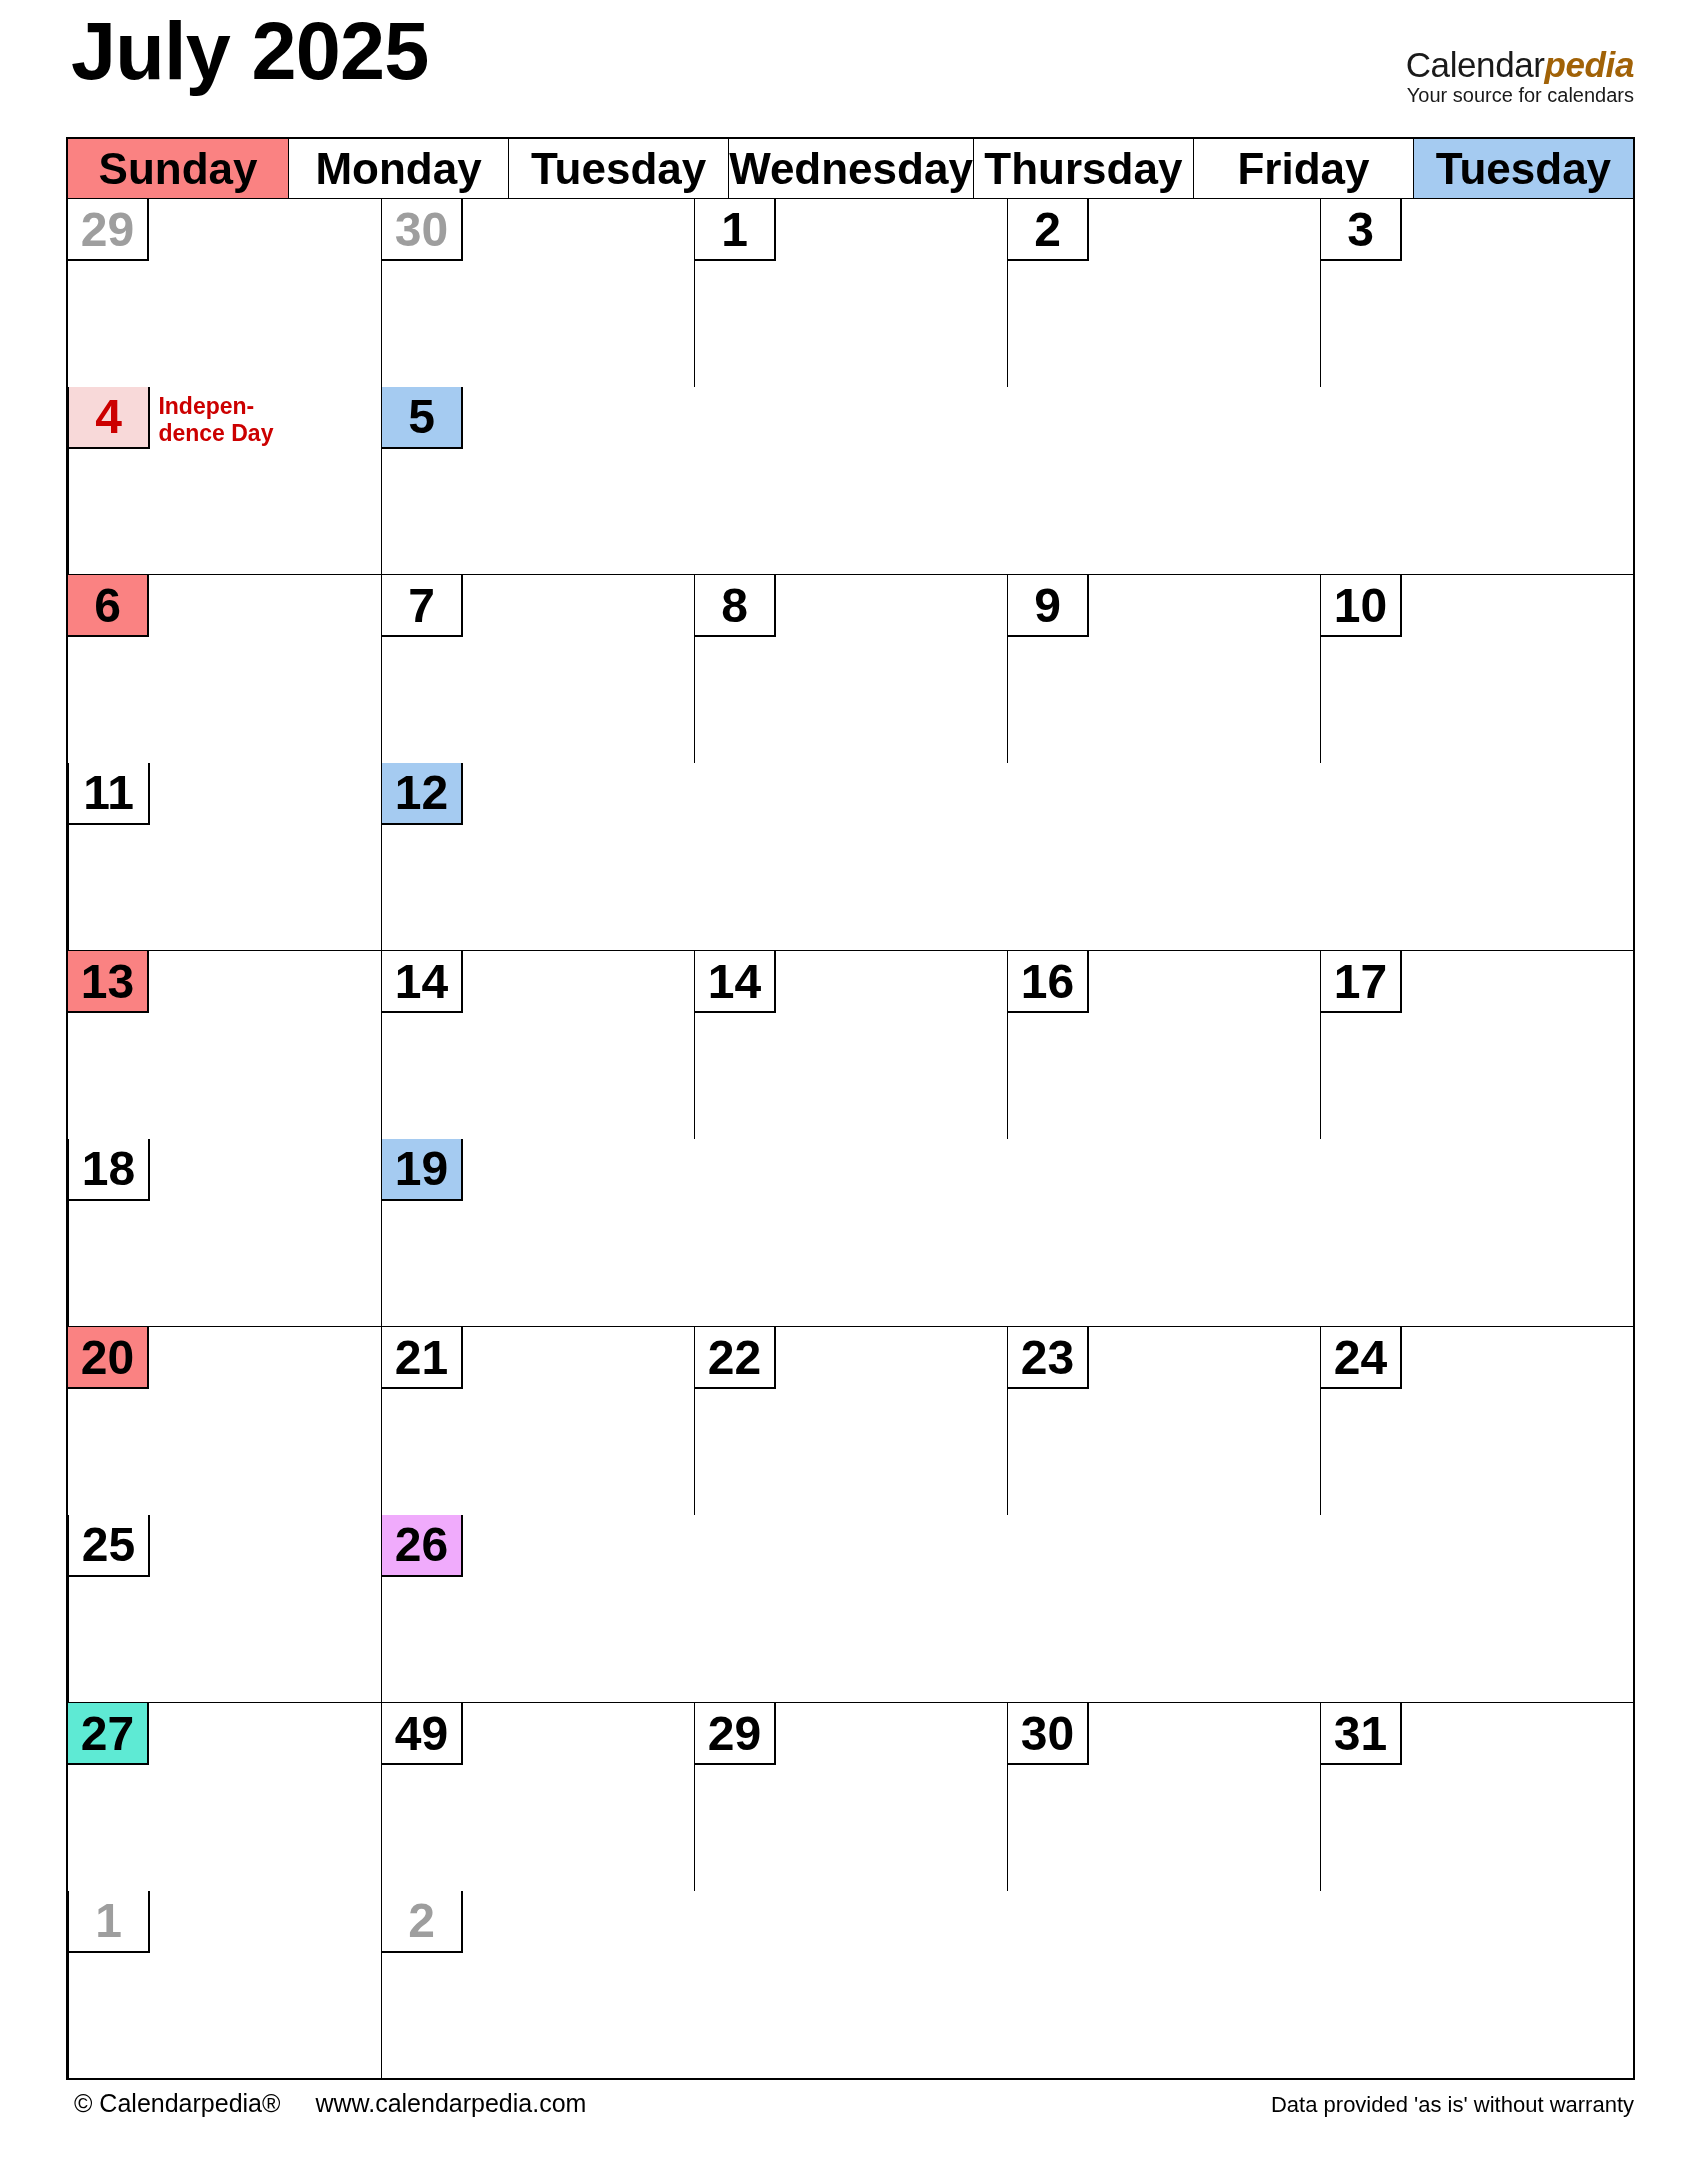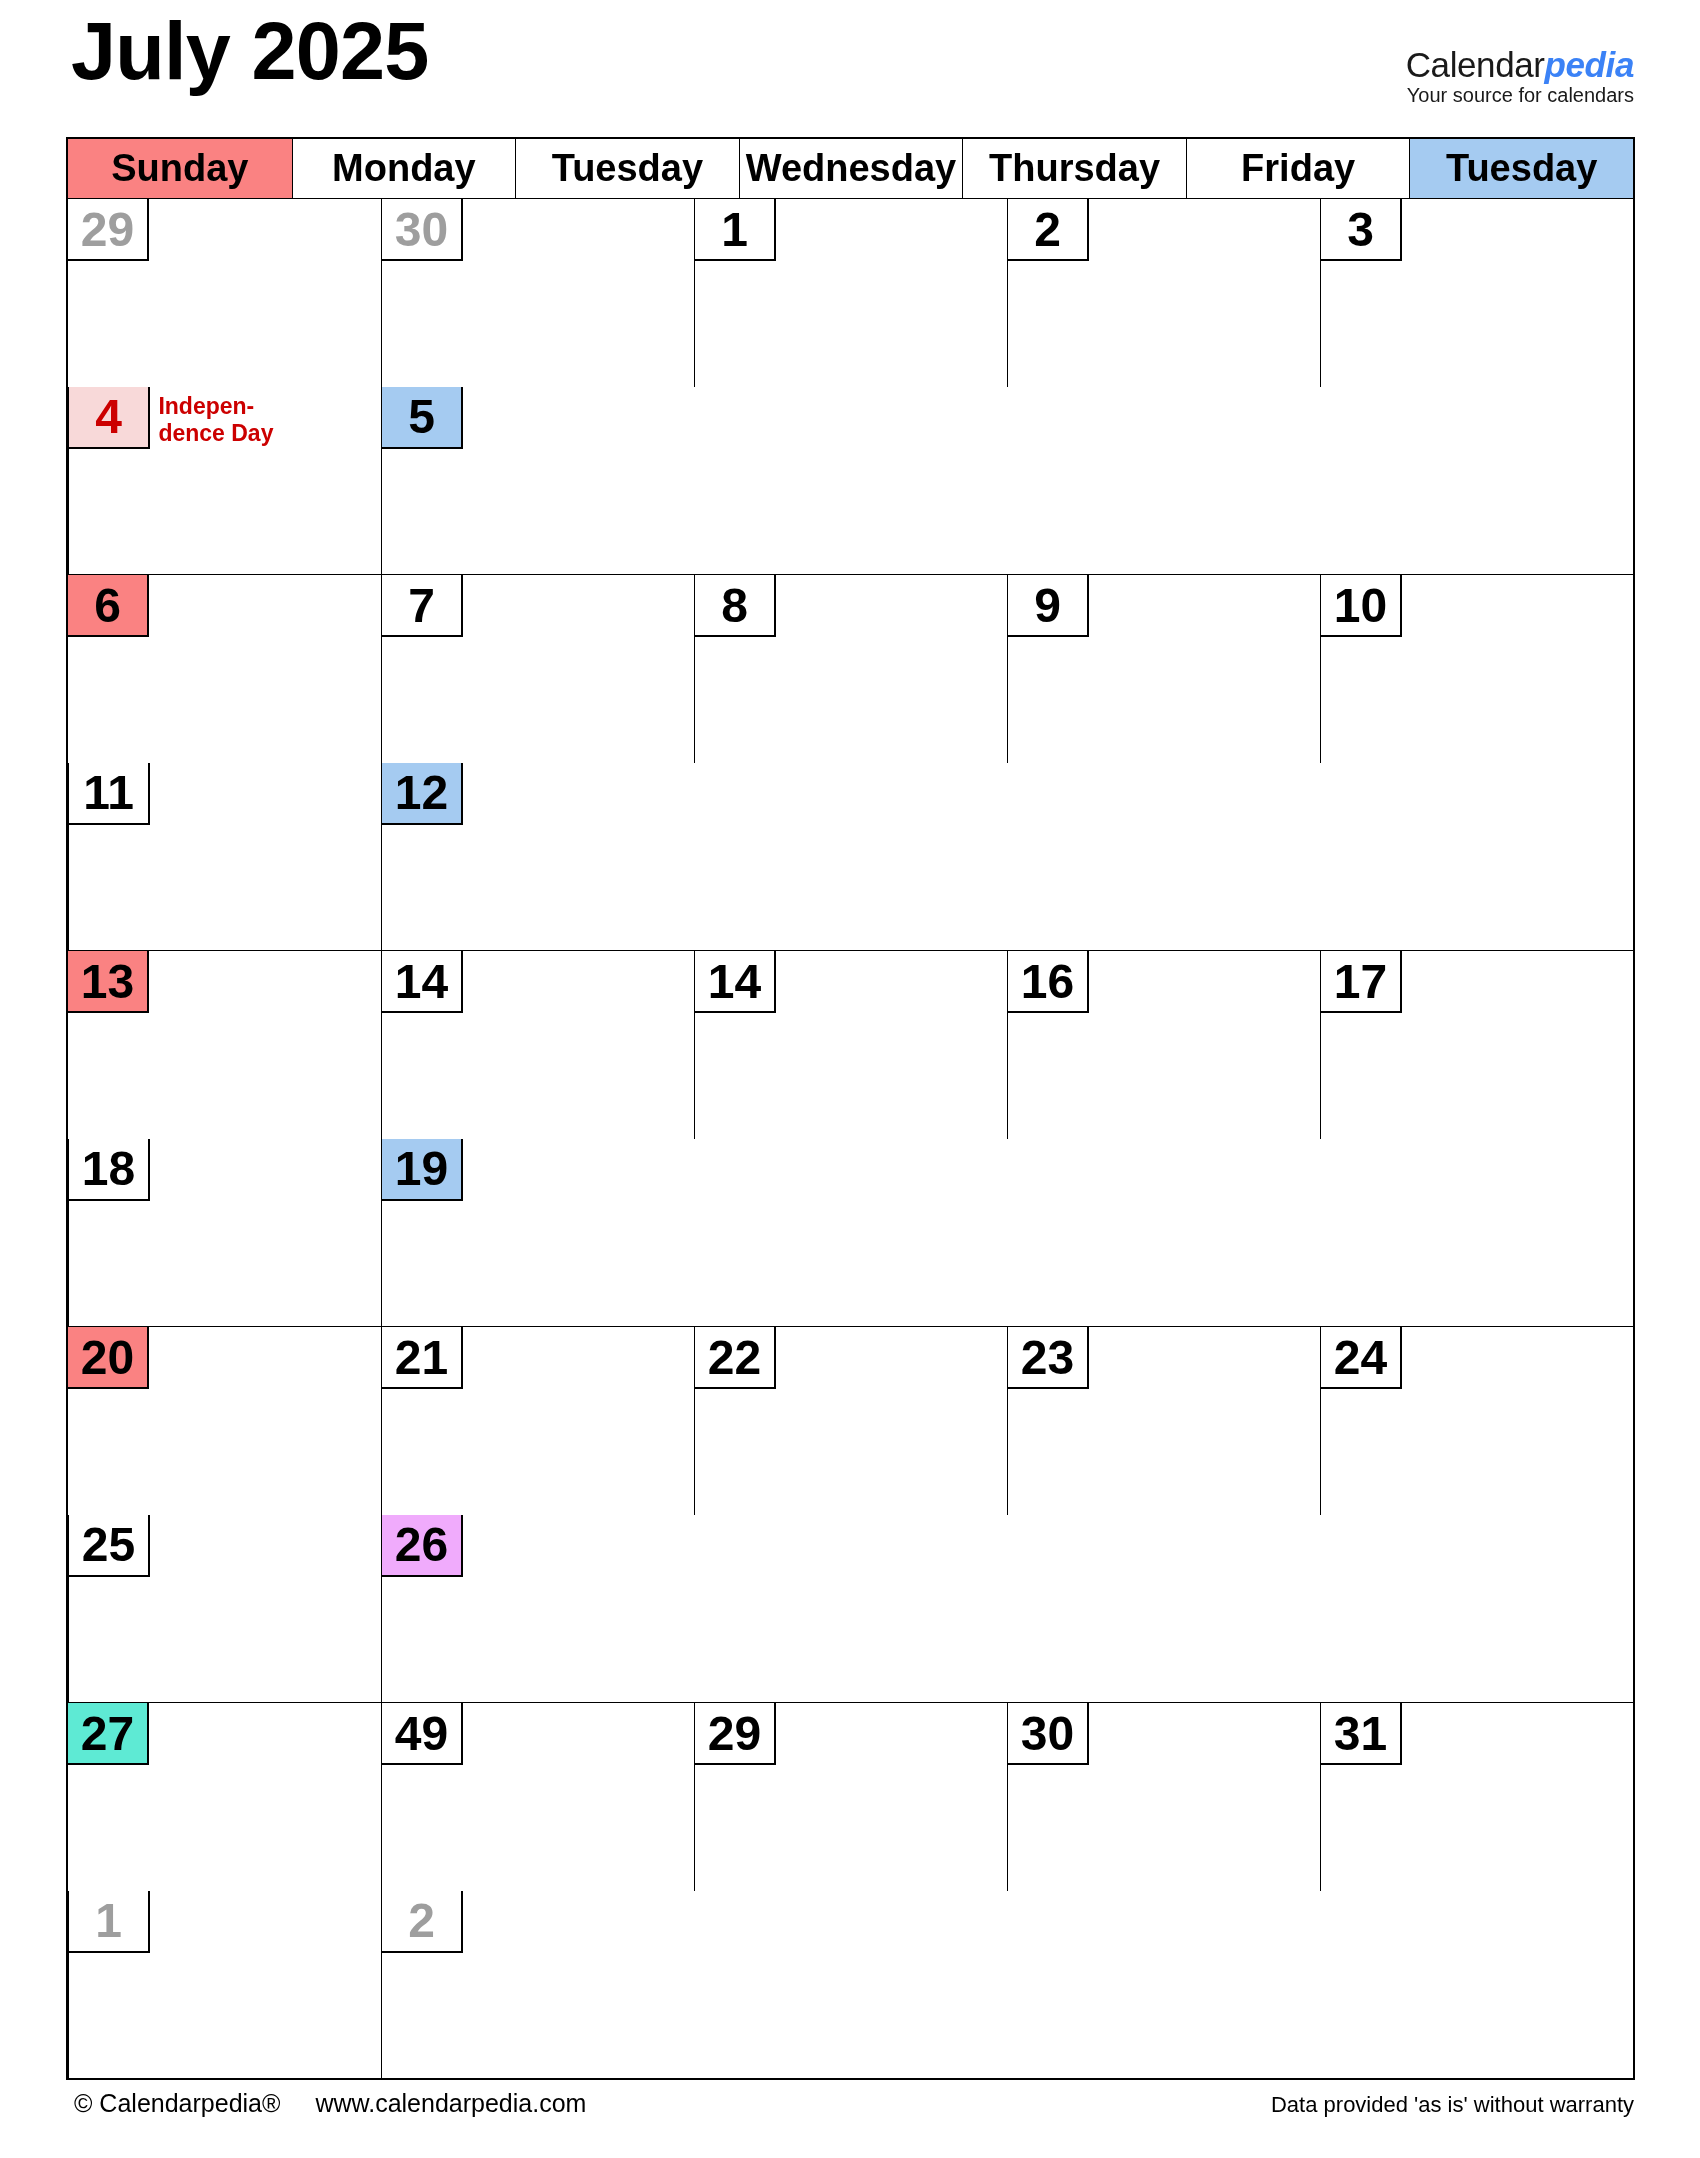--- a/index.html
+++ b/index.html
@@ -24,21 +24,21 @@
 
   
   .grid {
     position: absolute; left: 66px; top: 137px; width: 1569px;
     border: 2.5px solid #000; background: #fff;
   }
   .weekday-row { display: grid; grid-template-columns: repeat(7, 1fr); height: 59px; }
   .wd {
     border-left: 1.7px solid #000;
     display: flex; align-items: center; justify-content: center;
-    font-weight: bold; font-size: 38px; background: #fff;
+    font-weight: bold; font-size: 44px; background: #fff;
   }
   .wd:first-child { border-left: none; }
 
   .week {
     display: grid; grid-template-columns: repeat(5, 1fr);
     height: 376px; border-top: 1.7px solid #000;
   }
   .cell {
     border-left: 1.7px solid #000; background: #fff;
     display: flex; align-items: flex-start; overflow: hidden;
@@ -66,21 +66,21 @@
   .footer-right { font-size: 22px; padding-top: 2.5px; }
 </style>
 </head>
 <body>
 
 <div class="page">
 
   <h1 class="page-title">July 2025</h1>
 
   <div class="logo">
-    <div class="logo-brand"><span>Calendar</span><span class="red" style="color: #3b82f6;">pedia</span></div>
+    <div class="logo-brand"><span>Calendar</span><span class="red" style="color: #a16207;">pedia</span></div>
     <div class="logo-tagline">Your source for calendars</div>
   </div>
 
   <div class="grid">
     <div class="weekday-row" id="weekday-row">
         <div class="wd" style="background: rgb(250, 130, 130);">Sunday</div>
         <div class="wd">Monday</div>
         <div class="wd">Tuesday</div>
         <div class="wd">Wednesday</div>
         <div class="wd">Thursday</div>

